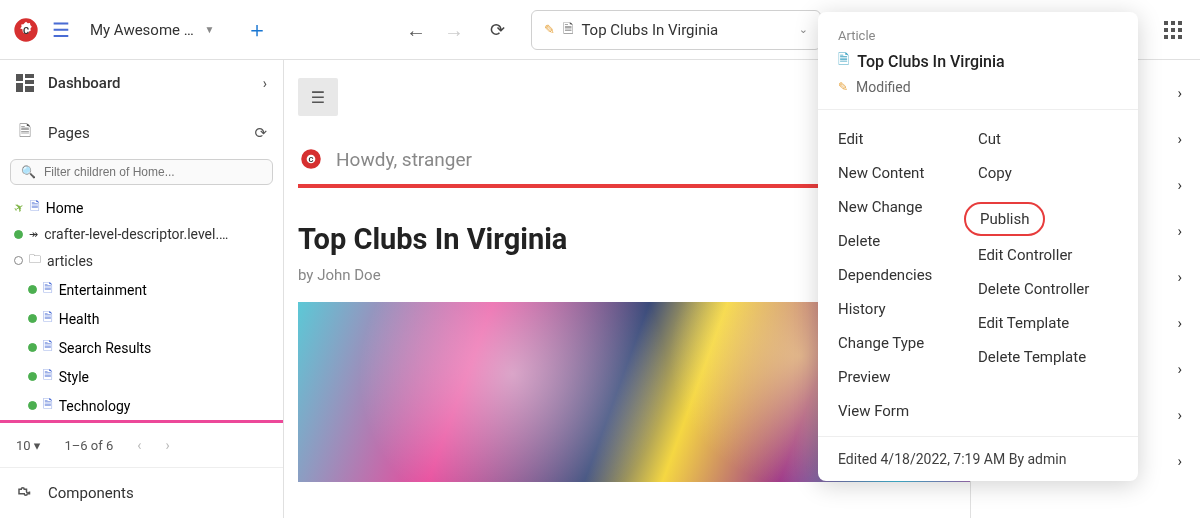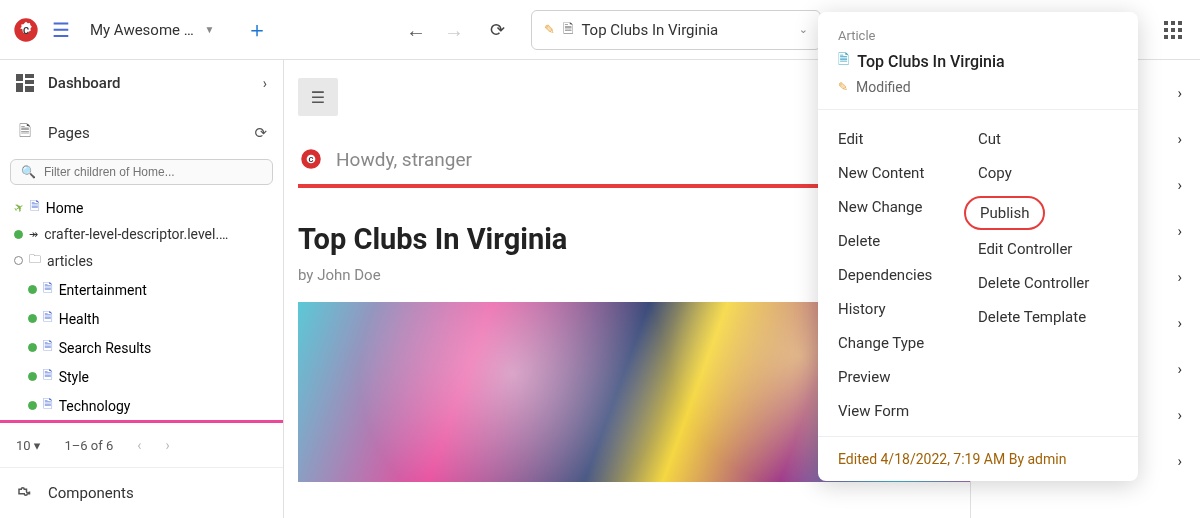--- a/index.html
+++ b/index.html
@@ -254,28 +254,28 @@
 .pop-item {
   padding: 8px 0;
   font-size: 15px;
   color: #333;
   cursor: pointer;
 }
 .pop-item.highlight {
   border: 2.5px solid #e73c3c;
   border-radius: 18px;
   padding: 6px 14px;
-  margin: 6px 0 2px -14px;
+  margin: 12px 0 2px -14px;
   width: fit-content;
 }
 .pop-foot {
   padding: 14px 20px 0;
   border-top: 1px solid #eee;
   font-size: 14px;
-  color: #a16207;
+  color: #404040;
 }
 
 svg { display: block; }
 </style>
 </head>
 <body>
 
 <div class="topbar">
   <span class="logo-gear">
     <svg viewBox="0 0 24 24" width="28" height="28" fill="currentColor">
@@ -483,17 +483,18 @@
       <div class="pop-item">Change Type</div>
       <div class="pop-item">Preview</div>
       <div class="pop-item">View Form</div>
     </div>
     <div>
       <div class="pop-item">Cut</div>
       <div class="pop-item">Copy</div>
       <div class="pop-item highlight">Publish</div>
       <div class="pop-item">Edit Controller</div>
       <div class="pop-item">Delete Controller</div>
+      <div class="pop-item">Edit Template</div>
       <div class="pop-item">Delete Template</div>
     </div>
   </div>
   <div class="pop-foot">Edited 4/18/2022, 7:19 AM By admin</div>
 </div>
 
 </body></html>

